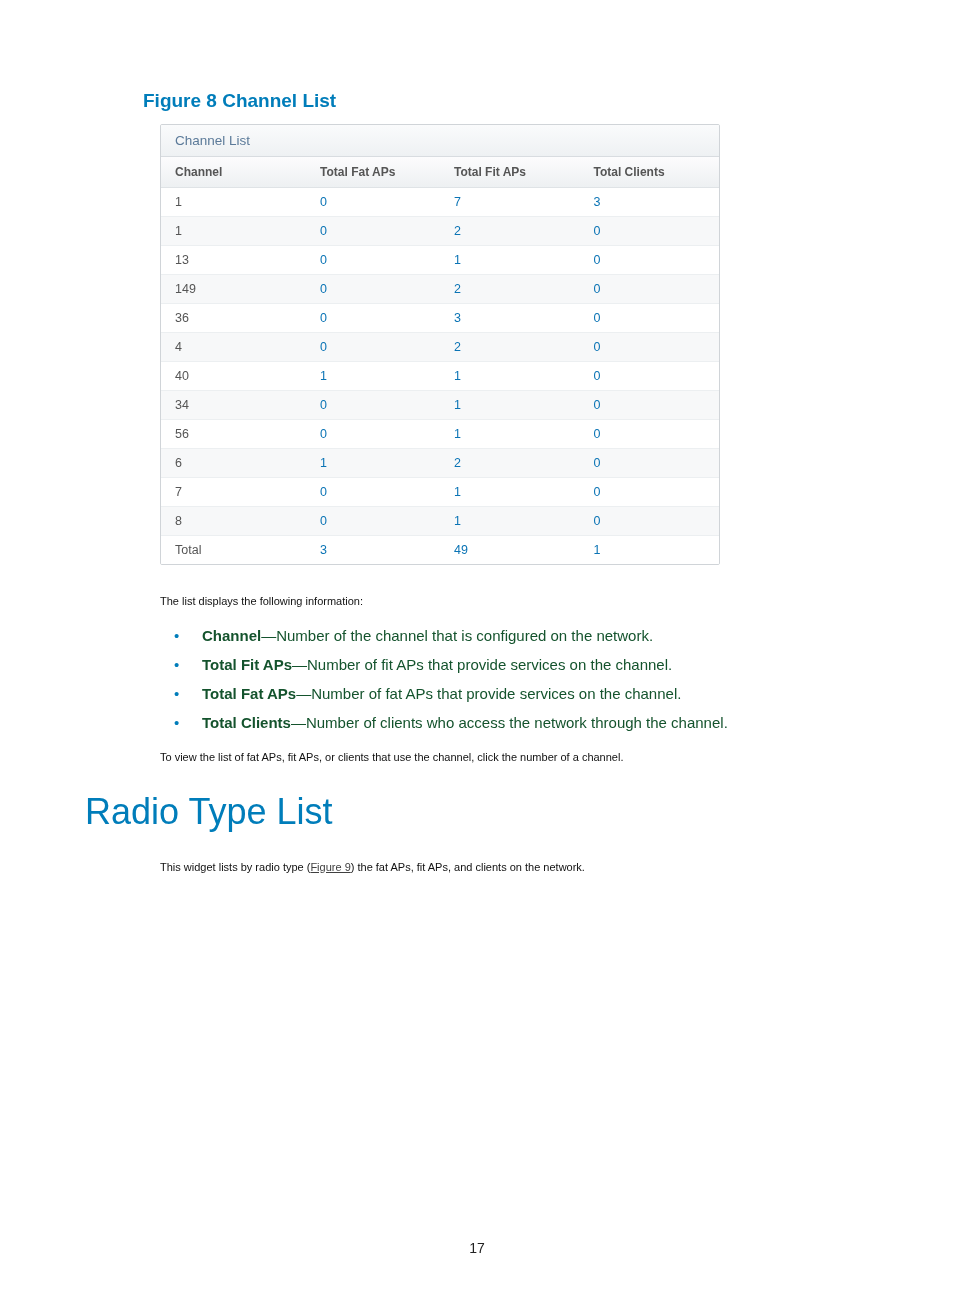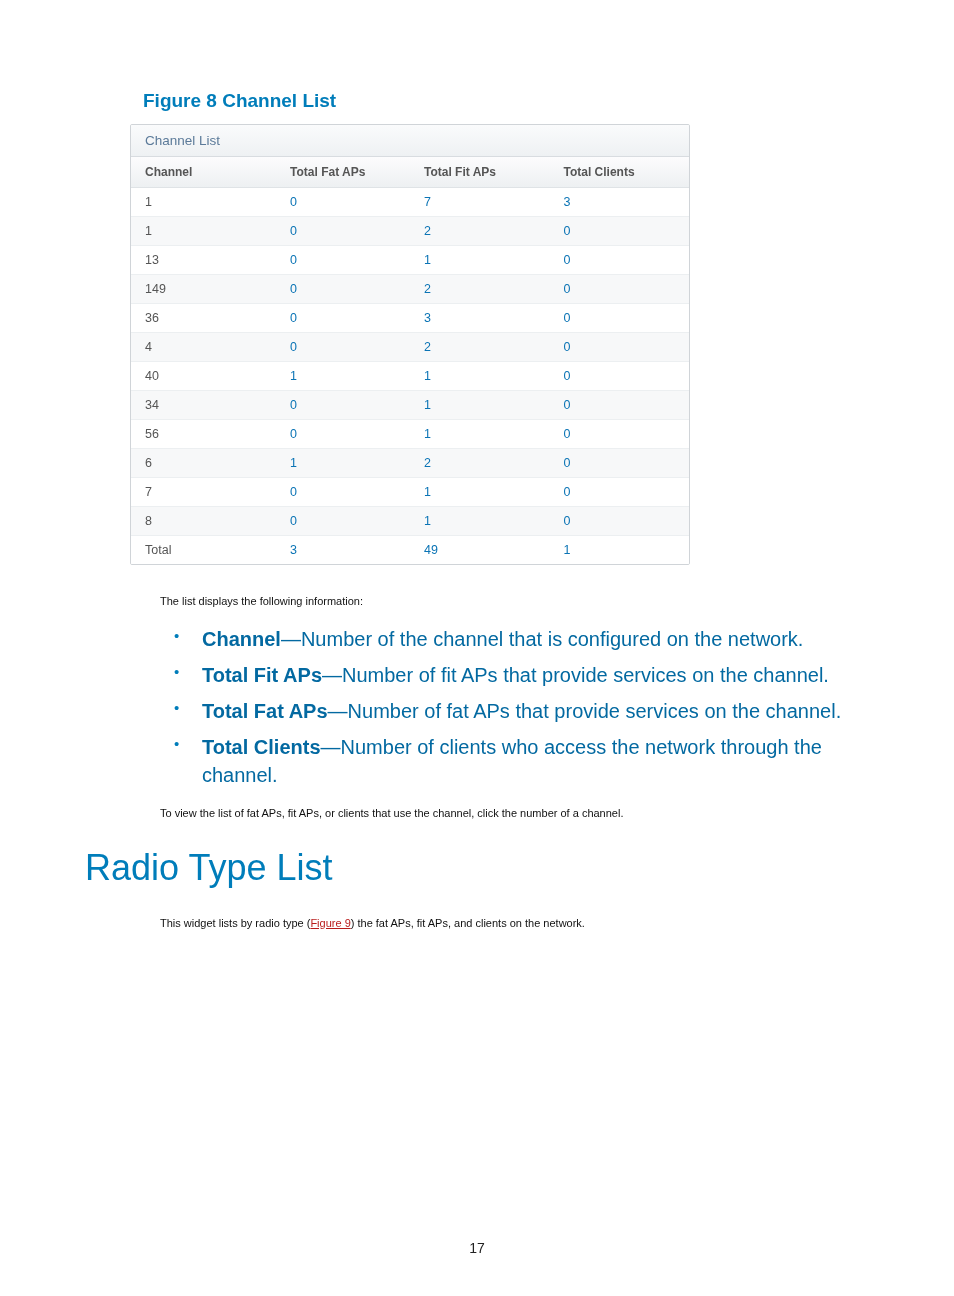--- a/index.html
+++ b/index.html
@@ -15,21 +15,21 @@
     padding: 90px 85px 0 85px;
   }
   .figure-caption {
     color: #007dba;
     font-weight: bold;
     font-size: 19px;
     margin-left: 58px;
     margin-bottom: 12px;
   }
   .widget-box {
-    margin-left: 45px;
+    margin-left: 75px;
     width: 560px;
     border: 1px solid #d0d4d8;
     border-radius: 2px;
     overflow: hidden;
     margin-bottom: 30px;
   }
   .widget-title {
     background: linear-gradient(#fafbfc, #eef1f3);
     color: #5b7a99;
     font-size: 13.5px;
@@ -72,22 +72,22 @@
     margin-bottom: 14px;
     color: #111;
   }
   ul.info-list {
     list-style: none;
     margin-left: 75px;
     margin-bottom: 14px;
   }
   ul.info-list li {
     font-family: "Segoe UI Light", "Segoe UI", "Helvetica Neue", Arial, sans-serif;
-    font-size: 20px;
-    color: #0369a1;
+    font-size: 15px;
+    color: #14532d;
     padding: 4px 0 4px 42px;
     position: relative;
     line-height: 1.4;
   }
   ul.info-list li::before {
     content: "•";
     color: #007dba;
     position: absolute;
     left: 14px;
     top: 4px;
@@ -95,21 +95,21 @@
   }
   .bold { font-weight: bold; }
   .section-heading {
     font-family: "Segoe UI Light", "Segoe UI", "Helvetica Neue", Arial, sans-serif;
     font-weight: 300;
     color: #007dba;
     font-size: 36px;
     margin-top: 28px;
     margin-bottom: 28px;
   }
-  .inline-link { color: #b91c1c; text-decoration: underline; }
+  .inline-link { color: #404040; text-decoration: underline; }
   .page-number {
     position: absolute;
     bottom: 40px;
     width: 100%;
     text-align: center;
     font-size: 14px;
     color: #222;
   }
 </style>
 </head>

